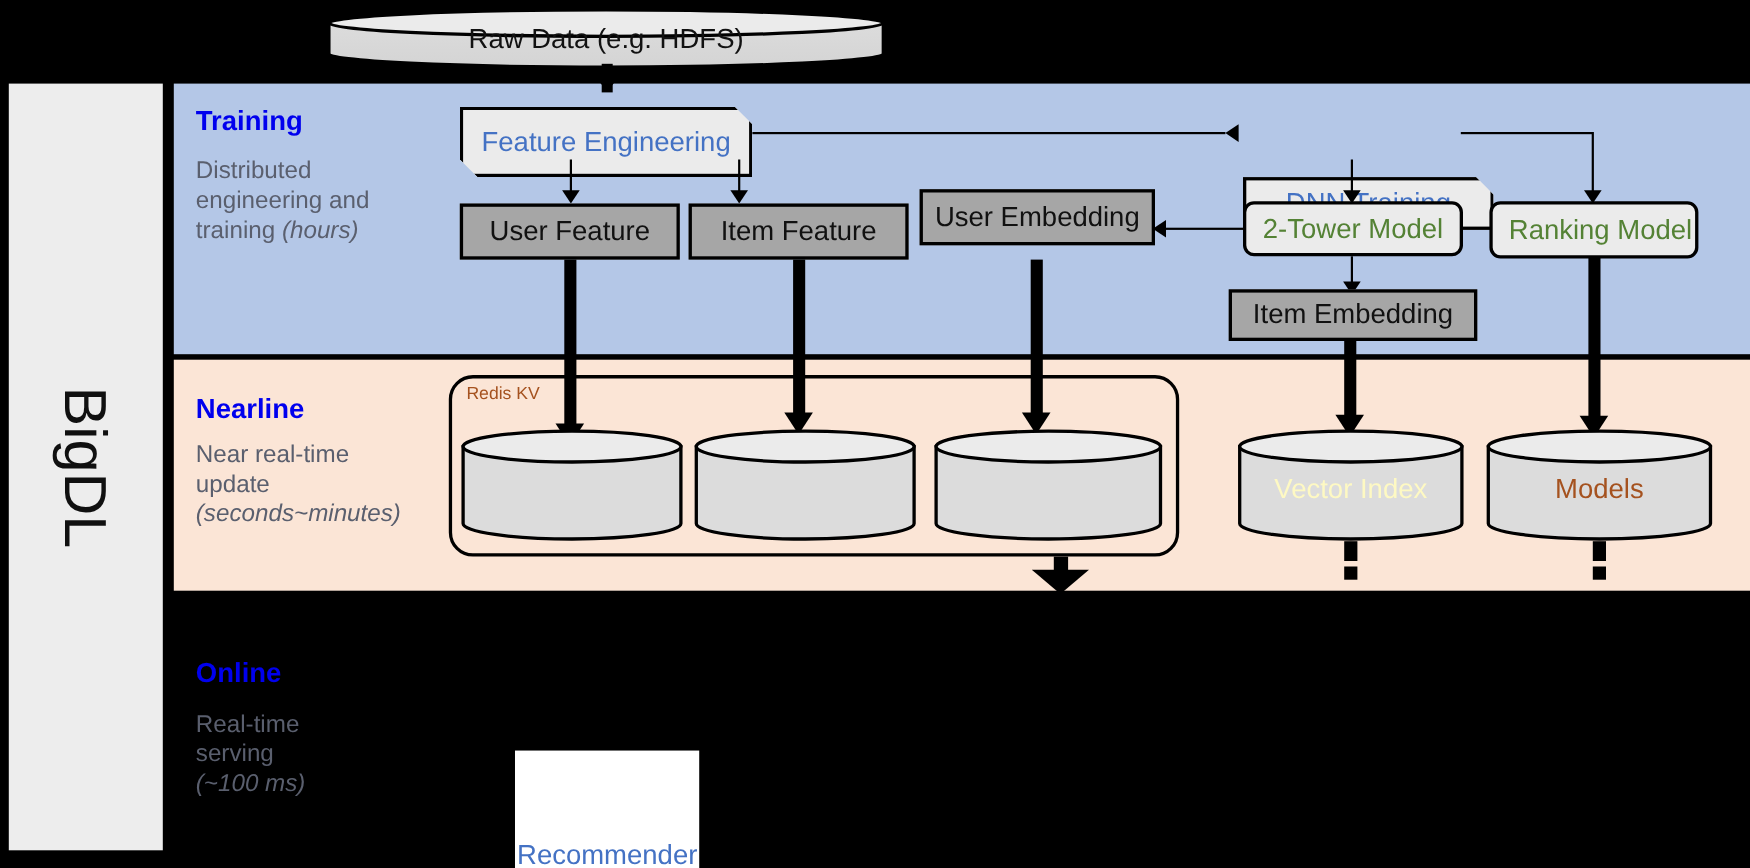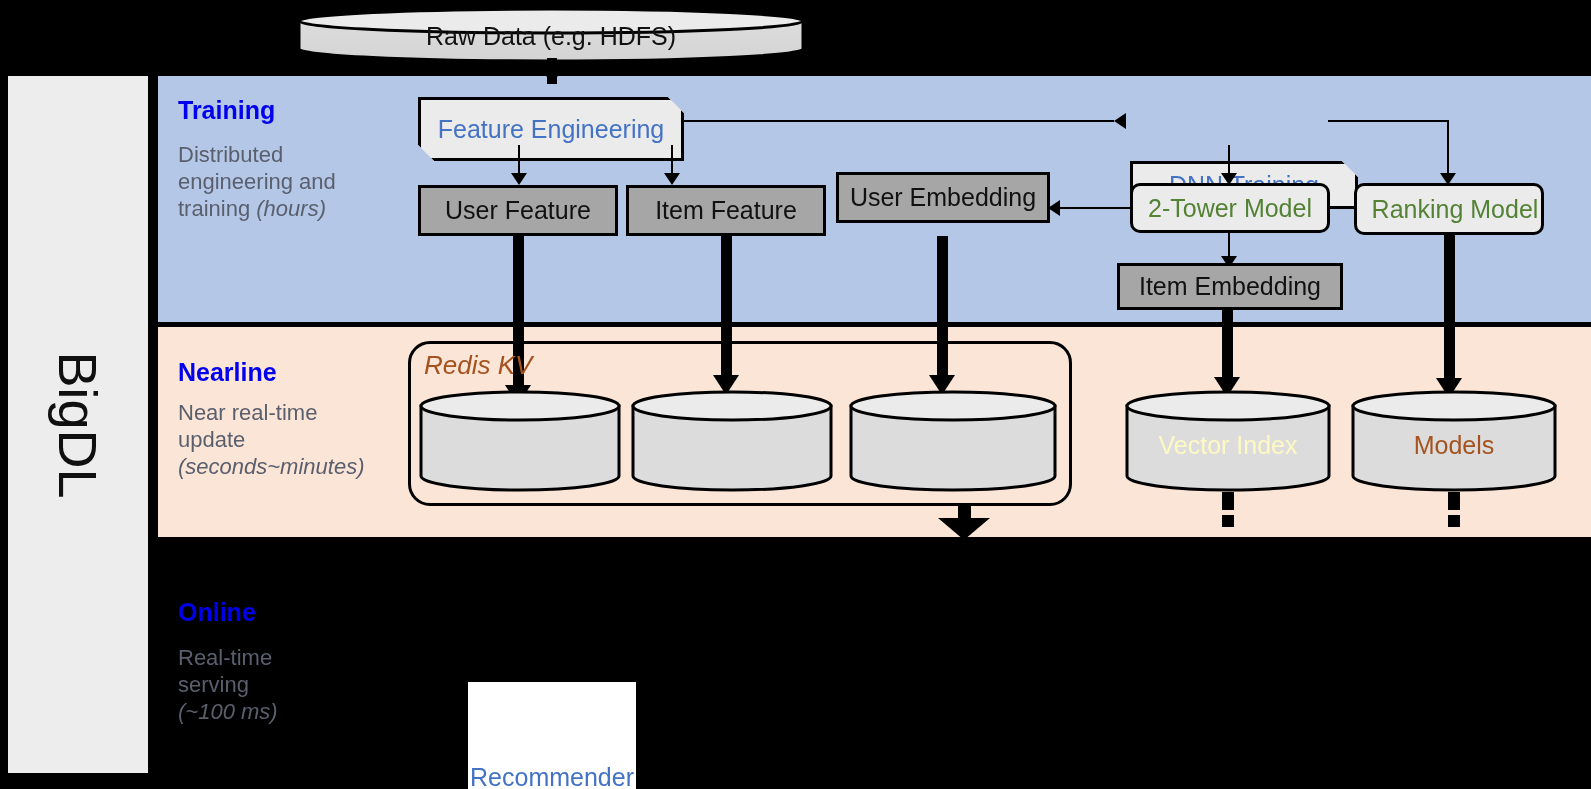--- a/index.html
+++ b/index.html
@@ -40,21 +40,21 @@
   .rounded{border-radius:10px;}
 
   
   .cyl{position:absolute;}
   .cyl svg{display:block;}
   .cyl .cyl-label{position:absolute;width:100%;text-align:center;font-size:25px;}
 
   
   #redis-box{left:408px;top:341px;width:664px;height:165px;border:3px solid #000;
      border-radius:22px;background:transparent;}
-  #redis-label{left:424px;top:350px;font-size:26px;color:#a5521f;font-style:italic;}
+  #redis-label{left:424px;top:350px;font-size:16px;color:#a5521f;}
 
   
   .thin-v{background:#000;width:2px;}
   .thin-h{background:#000;height:2px;}
   .thin-head{width:0;height:0;border-left:8px solid transparent;border-right:8px solid transparent;
              border-top:12px solid #000;}
   .thin-head-left{width:0;height:0;border-top:8px solid transparent;border-bottom:8px solid transparent;
              border-right:12px solid #000;}
 
   

